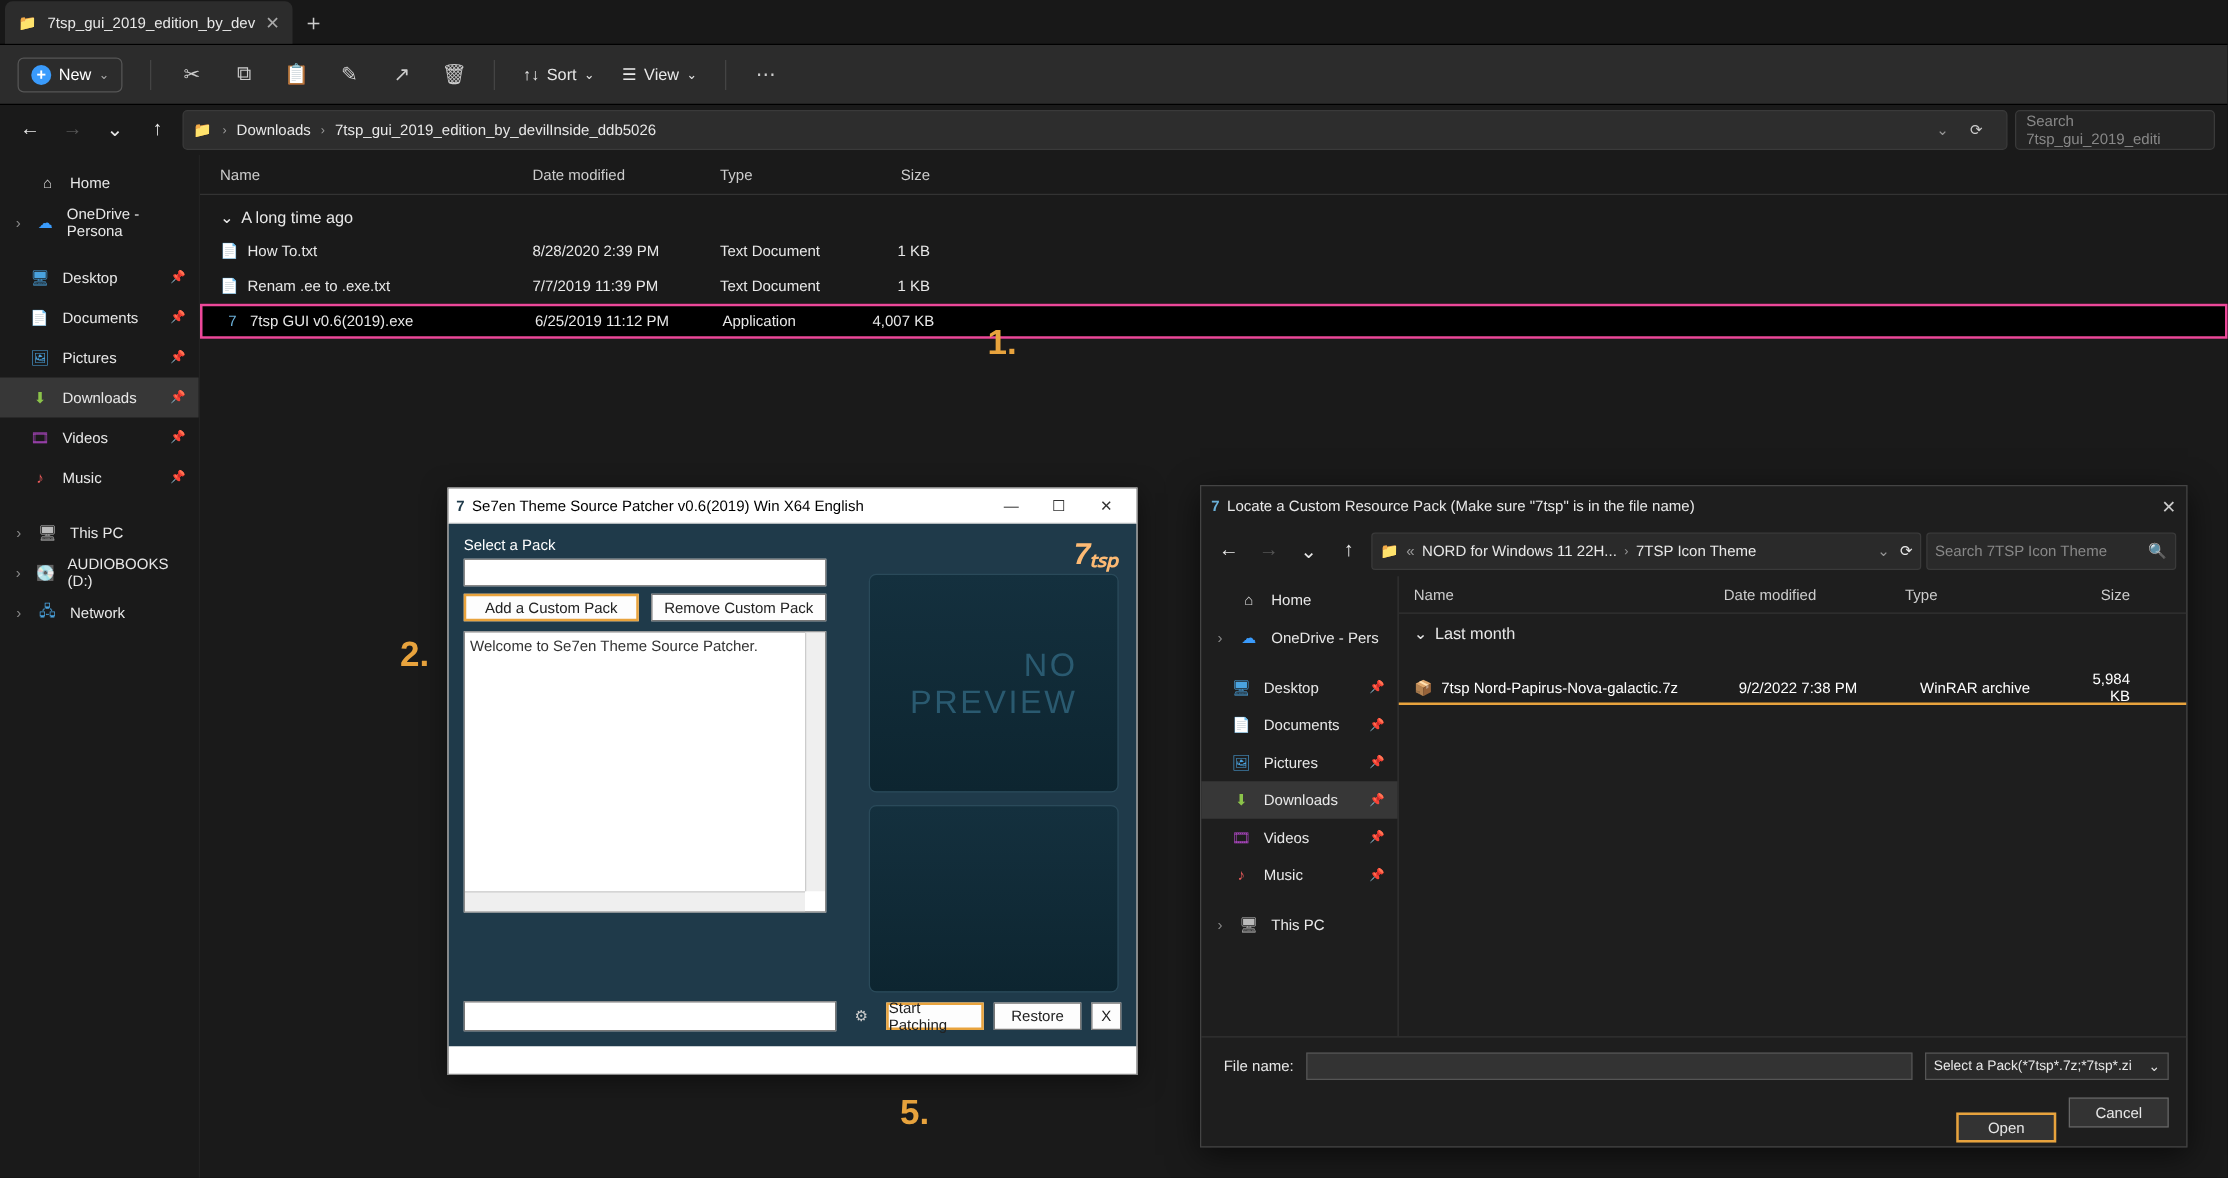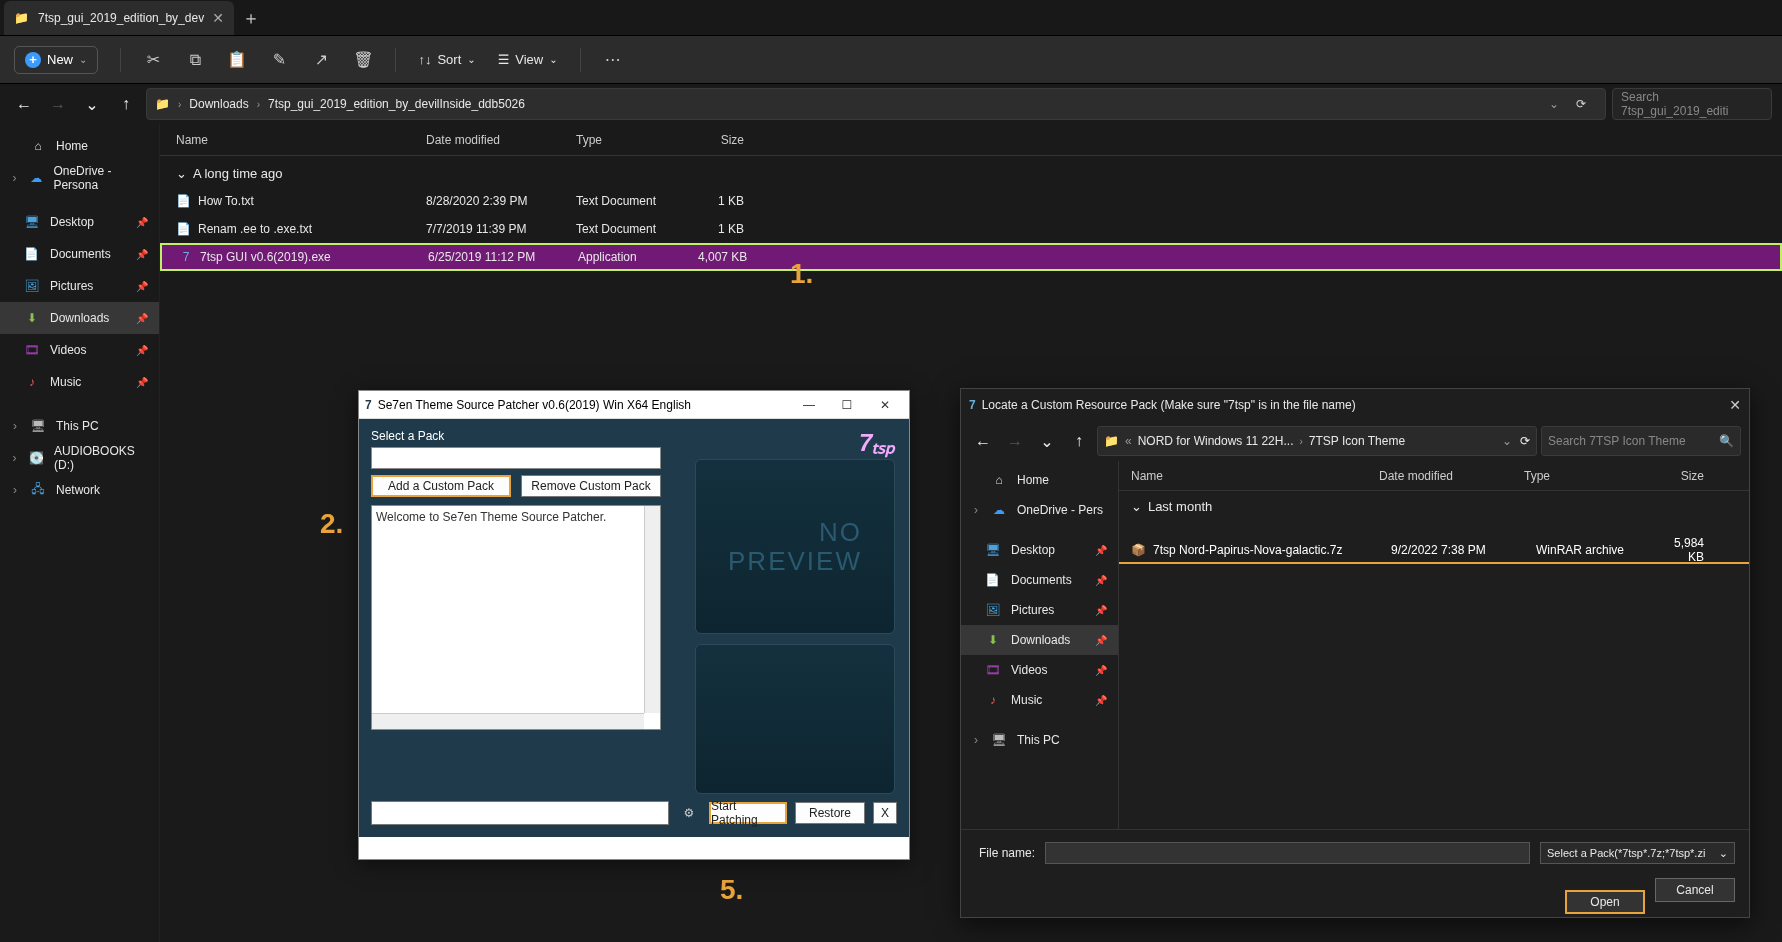--- a/index.html
+++ b/index.html
@@ -43,21 +43,21 @@
 .sbitem .pin{margin-left:auto;color:#888;font-size:10px;}
 .sbitem .tw{width:10px;text-align:center;color:#888;}
 .sbico{width:16px;height:16px;display:flex;align-items:center;justify-content:center;}
 
 .files { flex:1; background:#1a1a1a; color:#e8e8e8;}
 .colhdr { height:32px; display:flex; align-items:center; border-bottom:1px solid #333; font-size:12px; color:#ccc;}
 .colhdr .c { padding-left:16px;}
 .c-name{width:250px;} .c-date{width:150px;} .c-type{width:120px;} .c-size{width:80px;text-align:right;padding-right:16px;}
 .grp { padding:10px 0 6px 16px; color:#e8e8e8; font-size:13px; display:flex;align-items:center;gap:6px;}
 .row { height:28px; display:flex;align-items:center; font-size:12px;}
-.row.sel { background:#701a75; border:2px solid #bef264; }
+.row.sel { background:#000000; border:2px solid #ec4899; }
 .row .c { padding-left:16px; white-space:nowrap; overflow:hidden;}
 .fico{width:16px;height:16px;display:inline-flex;margin-right:6px;align-items:center;justify-content:center;}
 
 
 .annot{position:absolute;color:#e8a33d;font-size:28px;font-weight:bold;font-family:Arial,sans-serif;}
 
 
 .win7tsp { position:absolute; left:358px; top:390px; width:552px; height:470px; background:#fff; border:1px solid #888;box-shadow:0 4px 20px rgba(0,0,0,.5);}
 .titlebar7 { height:28px; background:#fff; display:flex;align-items:center; padding:0 6px; color:#000; font-size:12px; border-bottom:1px solid #ddd;}
 .titlebar7 .winbtns{margin-left:auto;display:flex;gap:2px;}
@@ -69,21 +69,21 @@
 .packinput{width:290px;height:22px;background:#fff;border:1px solid #888;}
 .btn7{height:22px;background:#fdfdfd;border:1px solid #777;font-size:12px;color:#222;display:inline-flex;align-items:center;justify-content:center;}
 .btn7.orange{border:2px solid #e8a33d;}
 .addbtn{width:140px;} .rembtn{width:140px;}
 .welcomebox{width:290px;height:225px;background:#fff;border:1px solid #888;margin-top:8px;padding:4px;color:#333;font-size:12px;position:relative;}
 .welcomebox .sbv{position:absolute;right:0;top:0;bottom:16px;width:16px;background:#efefef;border-left:1px solid #ccc;}
 .welcomebox .sbh{position:absolute;left:0;right:16px;bottom:0;height:16px;background:#efefef;border-top:1px solid #ccc;}
 .nopreview{position:absolute;right:14px;top:40px;width:200px;height:175px;background:linear-gradient(#14303e,#0d2530);border:1px solid #2a4a5a;border-radius:6px;display:flex;align-items:center;justify-content:center;}
 .noprevtxt{color:#2a5a70;font-family:Arial;font-size:26px;font-weight:normal;text-align:right;letter-spacing:2px;line-height:1.1;}
 .extrabox{position:absolute;right:14px;top:225px;width:200px;height:150px;background:linear-gradient(#14303e,#0d2530);border:1px solid #2a4a5a;border-radius:6px;}
-.logo7{position:absolute;right:14px;top:6px;color:#f0abfc;font-size:24px;font-weight:bold;font-style:italic;}
+.logo7{position:absolute;right:14px;top:6px;color:#fdba74;font-size:24px;font-weight:bold;font-style:italic;}
 .bottombar7{position:absolute;left:12px;right:12px;bottom:12px;display:flex;align-items:center;gap:8px;}
 .progress7{flex:1;height:24px;background:#fff;border:1px solid #777;}
 .gear7{width:24px;height:24px;display:flex;align-items:center;justify-content:center;color:#ccc;}
 .start7{width:78px;} .restore7{width:70px;} .x7{width:24px;}
 
 
 .dlg { position:absolute; left:960px; top:388px; width:790px; height:530px; background:#1e1e1e;border:1px solid #444;box-shadow:0 6px 24px rgba(0,0,0,.6);}
 .dlgtitle{height:32px;display:flex;align-items:center;padding:0 8px;color:#e8e8e8;font-size:12px;}
 .dlgtitle .x{margin-left:auto;font-size:14px;color:#ccc;}
 .dlgaddr{height:40px;display:flex;align-items:center;padding:0 8px;gap:4px;}

